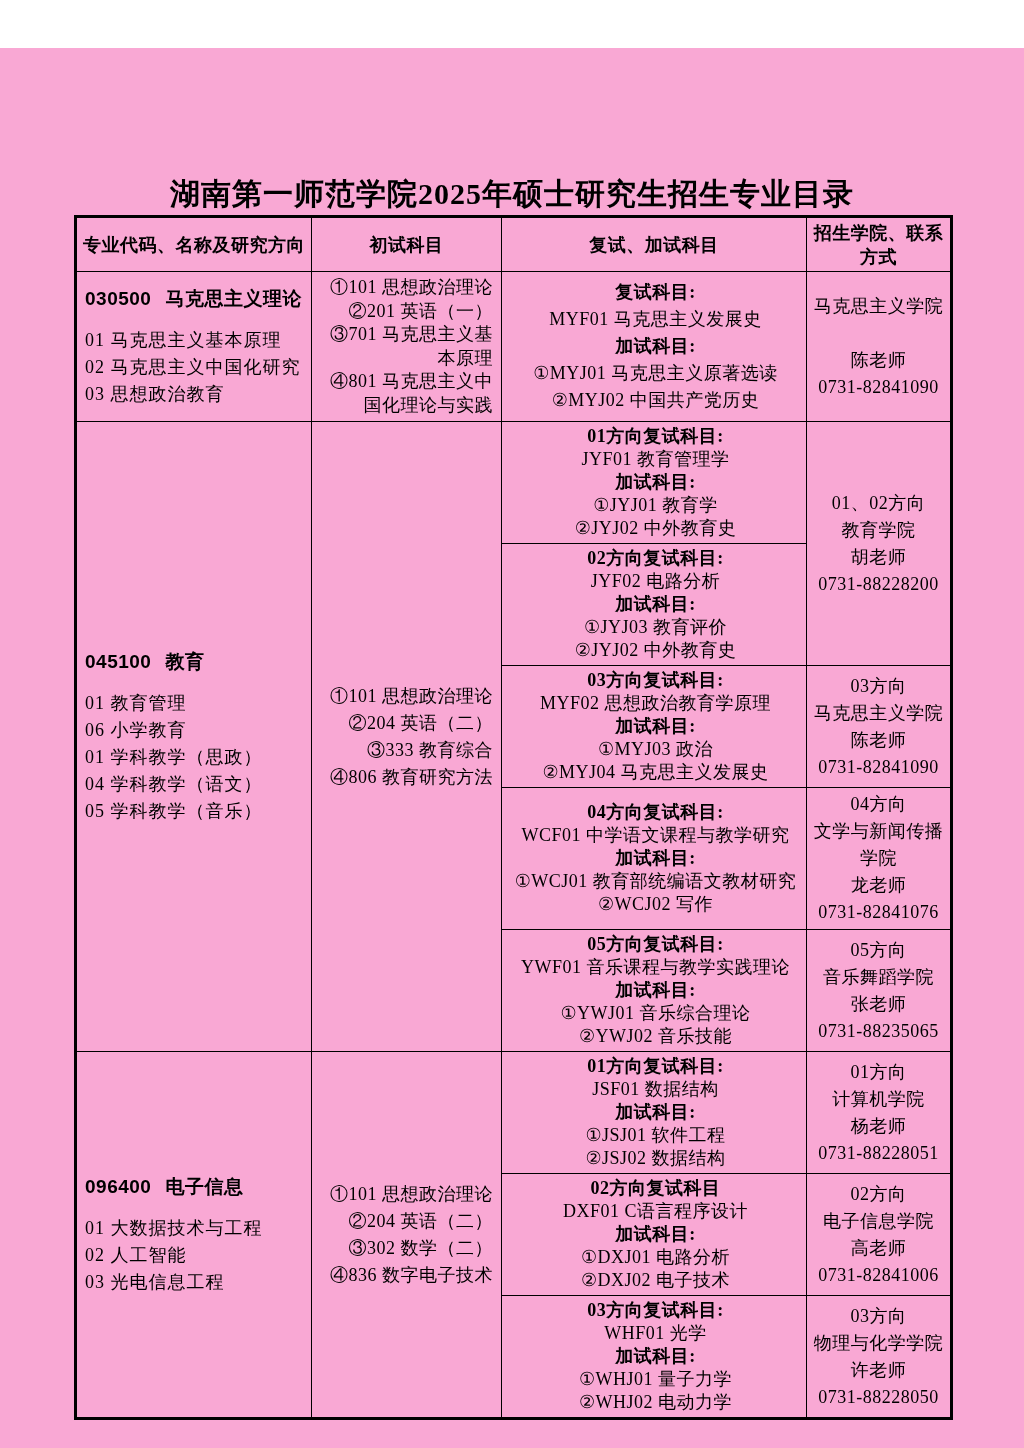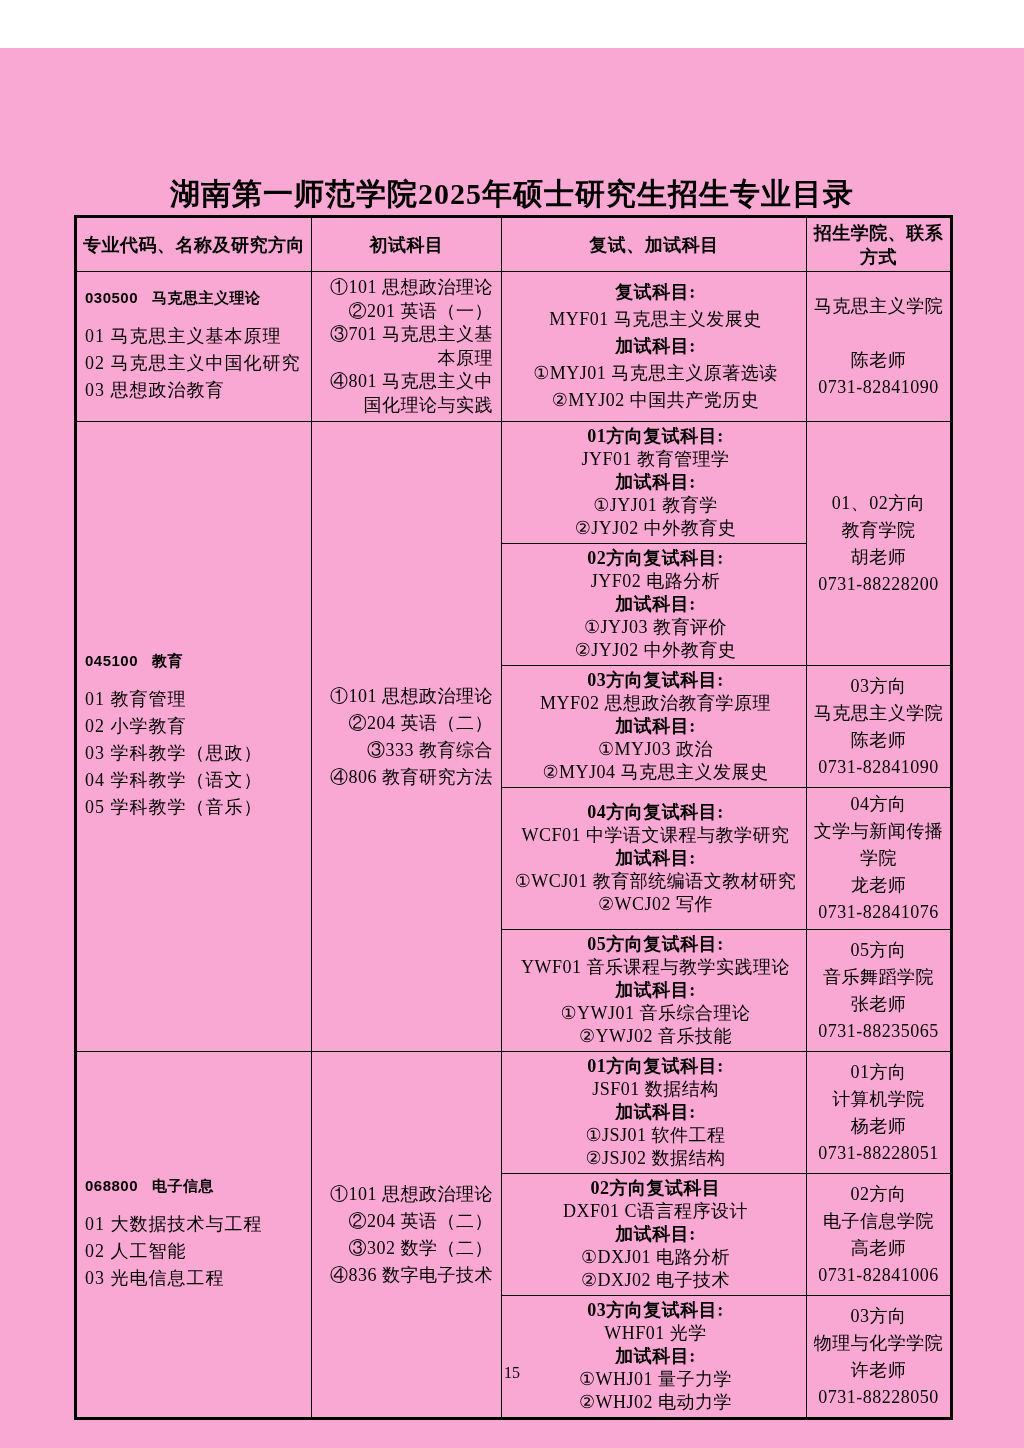--- a/index.html
+++ b/index.html
@@ -36,21 +36,21 @@
   tr.rh-113{ height:113px; }
   tr.rh-120{ height:120px; }
   tr.rh-114{ height:114px; }
   tr.rh-116{ height:116px; }
   tr.rh-118{ height:118px; }
   tr.rh-122{ height:122px; }
 
   td.major-cell { padding:6px 8px; }
   .major-line {
     font-family:"Liberation Sans","DejaVu Sans",sans-serif;
-    font-weight:bold; font-size:15px; letter-spacing:0.5px;
+    font-weight:bold; font-size:19px; letter-spacing:0.5px;
     margin-bottom:15px; white-space:nowrap;
   }
   .major-line .mname { margin-left:14px; }
   .dir { line-height:27px; letter-spacing:1px; white-space:nowrap; }
 
   td.init-cell { padding:4px 8px; }
   .init-cell .il { line-height:27px; letter-spacing:0.5px;text-align:right; }
   td.init-tight .il { line-height:23.5px; }
 
   td.retest-cell { padding:3px 6px 3px 9px; }
@@ -119,22 +119,22 @@
           <div class="cl">0731-82841090</div>
         </td>
       </tr>
 
       <tr class="rh-113">
         <td class="major-cell" rowspan="5">
           <div class="major-line">
             <span>045100</span><span class="mname">教育</span>
           </div>
           <div class="dir">01 教育管理</div>
-          <div class="dir">02 小学教育</div>
-          <div class="dir">03 学科教学（思政）</div>
+          <div class="dir">06 小学教育</div>
+          <div class="dir">01 学科教学（思政）</div>
           <div class="dir">04 学科教学（语文）</div>
           <div class="dir">05 学科教学（音乐）</div>
         </td>
         <td class="init-cell" rowspan="5">
           <div class="il">①101 思想政治理论</div>
           <div class="il">②204 英语（二）</div>
           <div class="il">③333 教育综合</div>
           <div class="il">④806 教育研究方法</div>
         </td>
         <td class="retest-cell">
@@ -203,21 +203,21 @@
           <div class="cl">05方向</div>
           <div class="cl">音乐舞蹈学院</div>
           <div class="cl">张老师</div>
           <div class="cl">0731-88235065</div>
         </td>
       </tr>
 
       <tr class="rh-116">
         <td class="major-cell" rowspan="3">
           <div class="major-line">
-            <span>068800</span><span class="mname">电子信息</span>
+            <span>096400</span><span class="mname">电子信息</span>
           </div>
           <div class="dir">01 大数据技术与工程</div>
           <div class="dir">02 人工智能</div>
           <div class="dir">03 光电信息工程</div>
         </td>
         <td class="init-cell" rowspan="3">
           <div class="il">①101 思想政治理论</div>
           <div class="il">②204 英语（二）</div>
           <div class="il">③302 数学（二）</div>
           <div class="il">④836 数字电子技术</div>
@@ -263,15 +263,14 @@
           <div class="cl">03方向</div>
           <div class="cl">物理与化学学院</div>
           <div class="cl">许老师</div>
           <div class="cl">0731-88228050</div>
         </td>
       </tr>
 
     </tbody>
   </table>
 
-  <div class="page-number">15</div>
 
 </div>
 
 </body></html>

